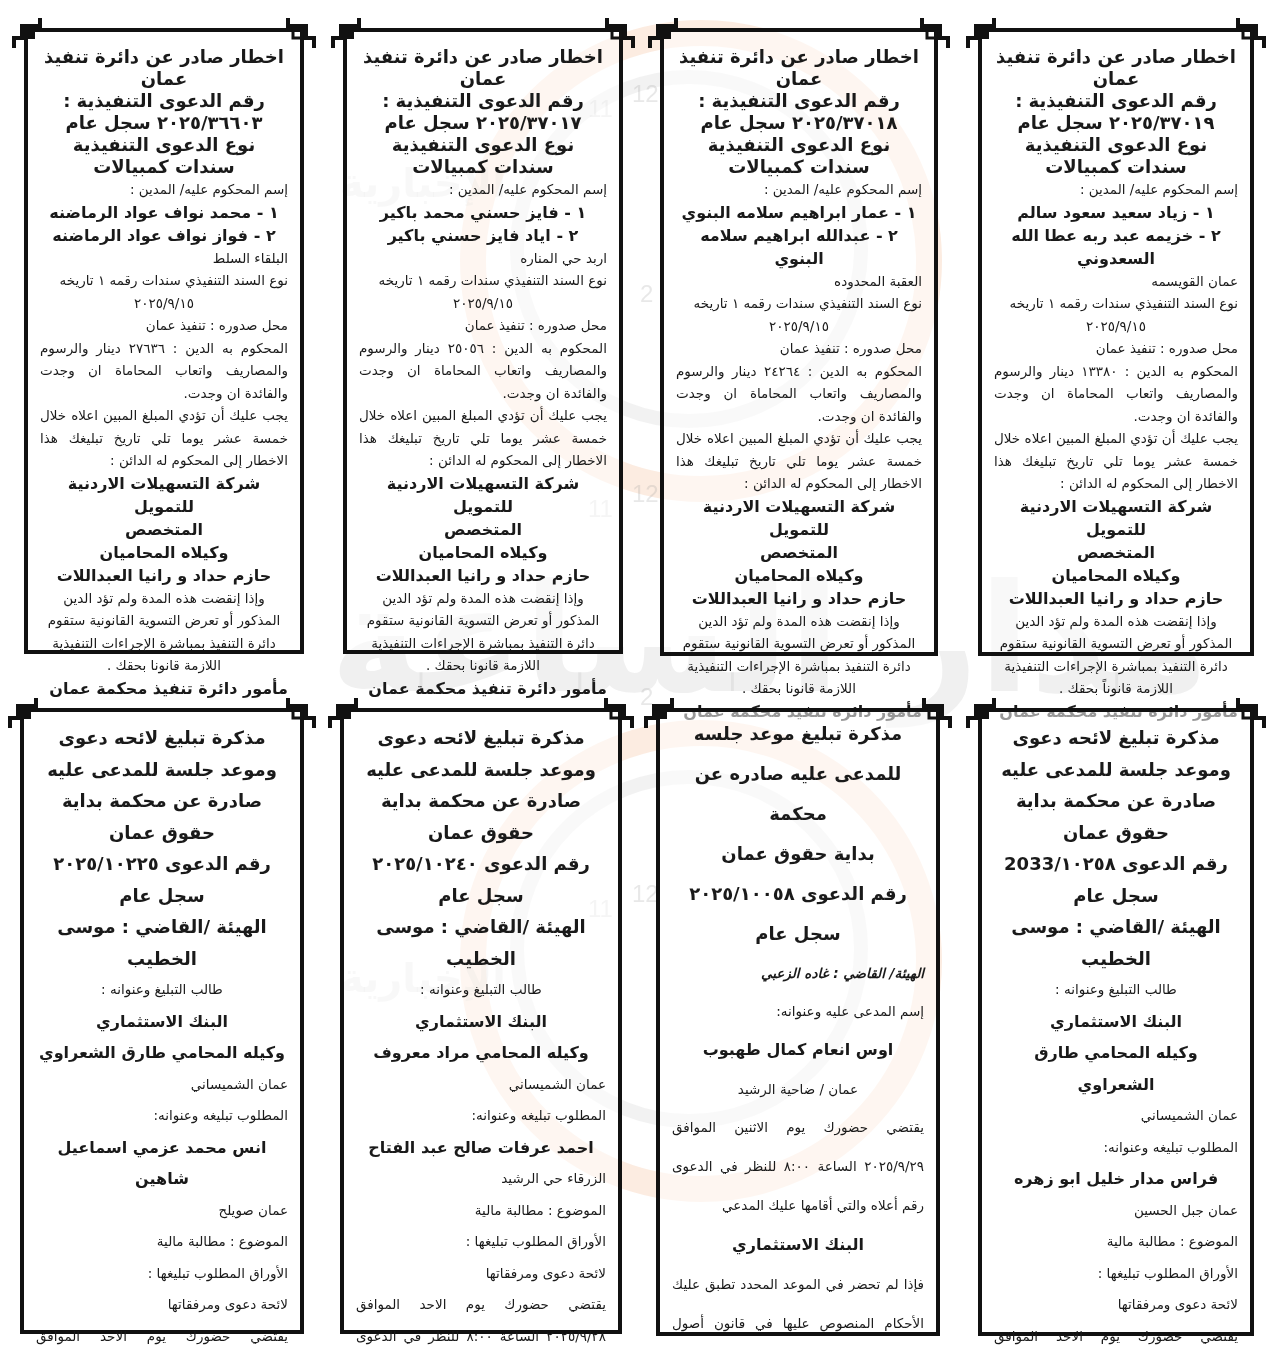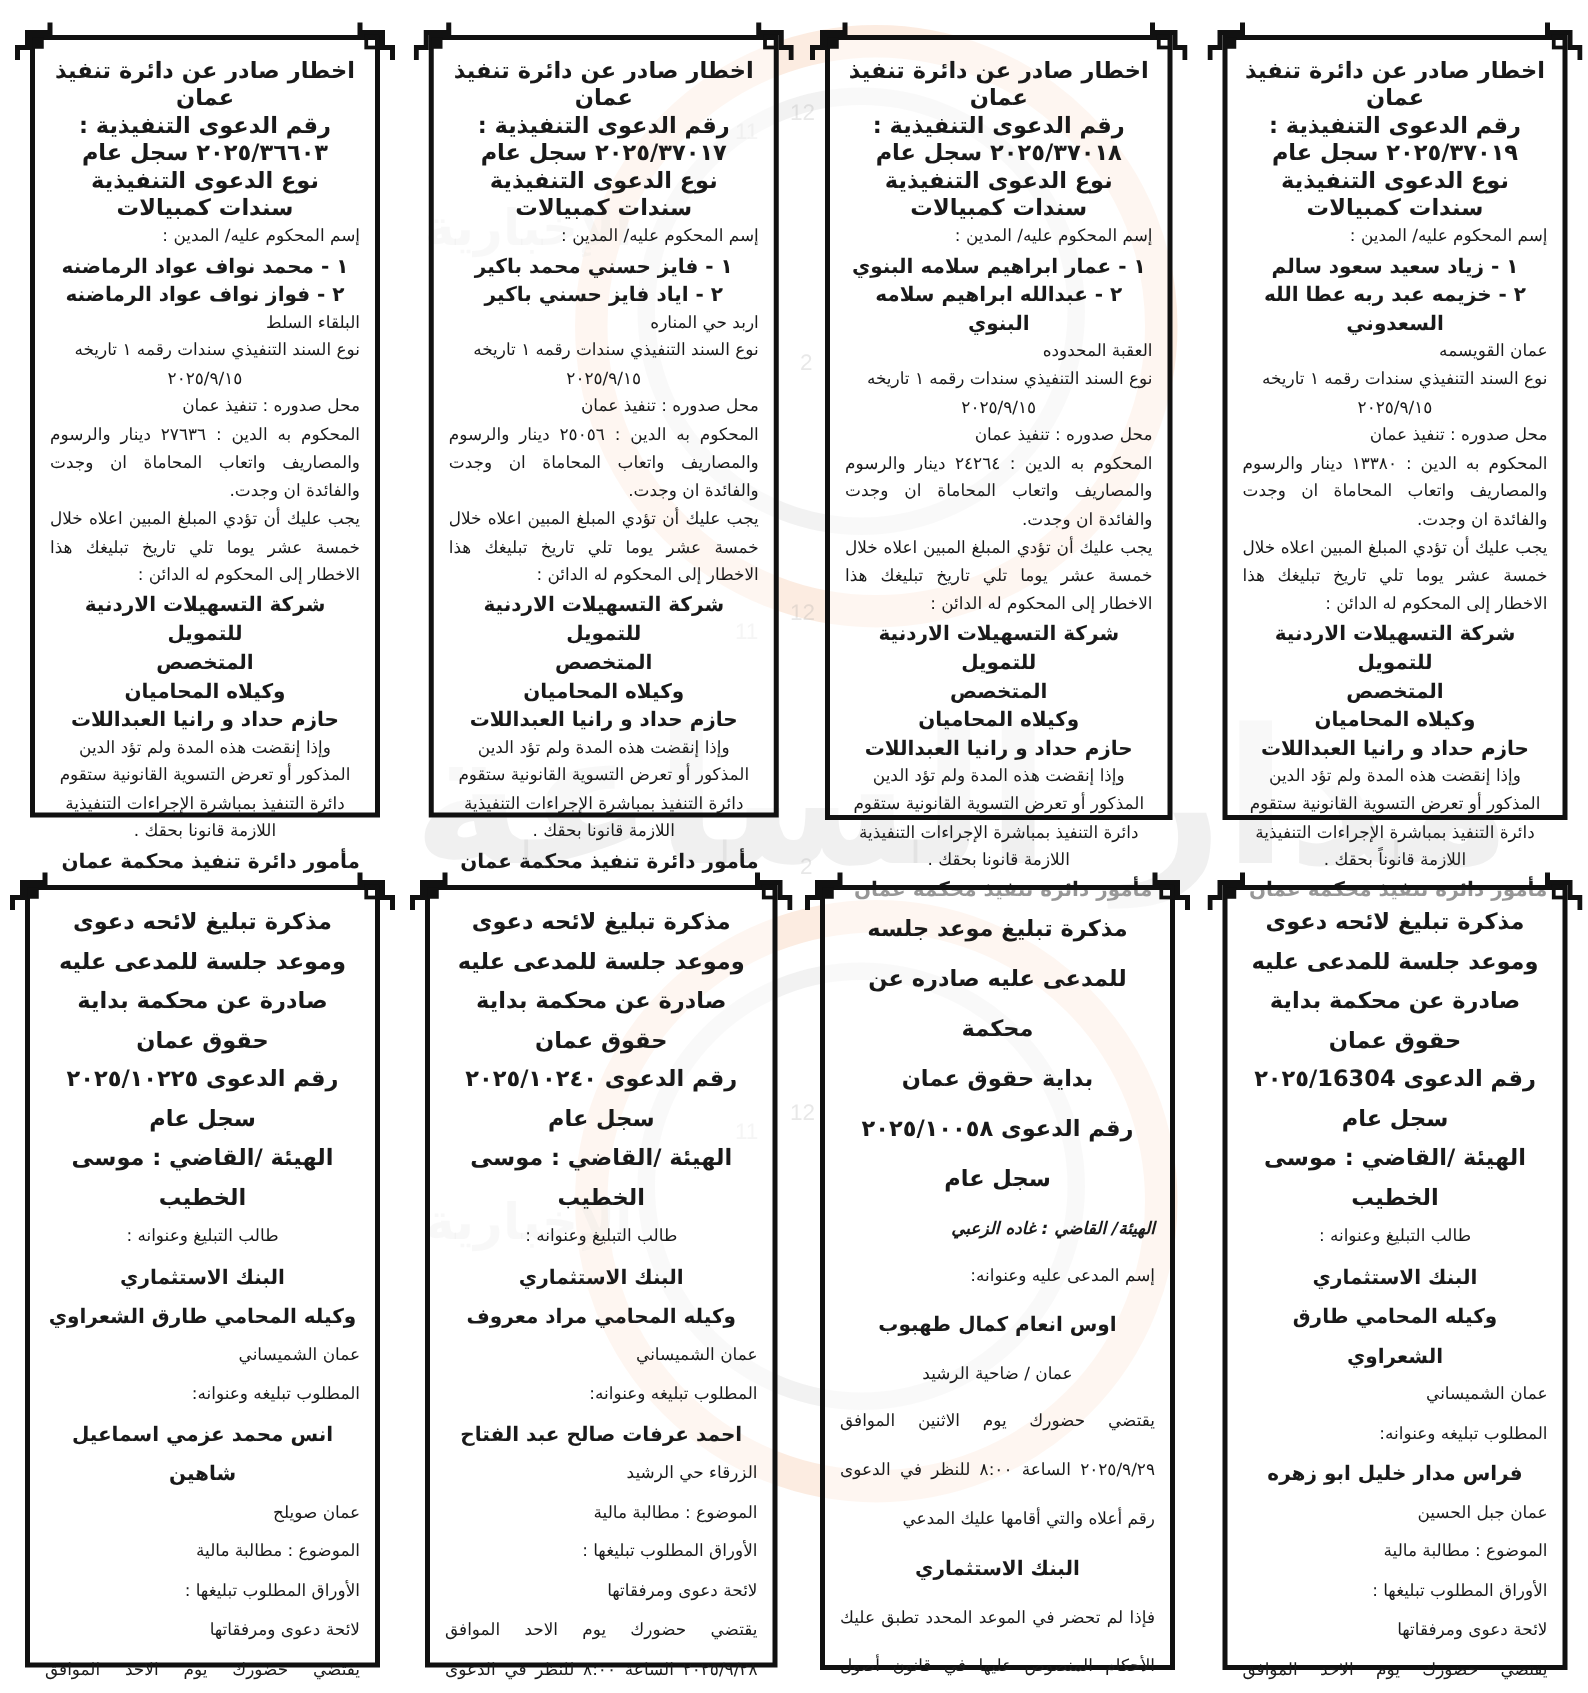--- a/index.html
+++ b/index.html
@@ -4,21 +4,21 @@
 <style>
   html, body { margin:0; padding:0; }
   body {
     width:1270px; height:1354px; background:#ffffff; position:relative; overflow:hidden;
     font-family:"DejaVu Sans", sans-serif; color:#1a1a1a;
   }
   .wm { position:absolute; pointer-events:none; z-index:0; }
   .wm-ring { border-radius:50%; border:26px solid rgba(240,150,90,0.18); }
   .wm-ring2 { border-radius:50%; border:14px solid rgba(150,150,150,0.12); }
   .wm-text { color:rgba(160,160,160,0.16); font-weight:bold; font-family:"DejaVu Sans", sans-serif; }
-  .wm-num { color:rgba(150,150,150,0.22); font-size:18px; font-family:"Liberation Sans", sans-serif; }
+  .wm-num { color:rgba(150,150,150,0.22); font-size:24px; font-family:"Liberation Sans", sans-serif; }
 
   .notice {
     position:absolute; box-sizing:border-box; z-index:1;
     border:4px solid #111; background:rgba(255,255,255,0.55);
     direction:rtl; text-align:right; padding:14px 12px 10px 12px;
   }
   .corner { position:absolute; width:34px; height:34px; z-index:2; }
   .corner.tl { top:-16px; left:-16px; }
   .corner.tr { top:-16px; right:-16px; }
   .corner svg { width:34px; height:34px; display:block; }
@@ -199,36 +199,36 @@
     </div>
   <div class="corner tr">
       <svg viewBox="0 0 34 34">
         <path d="M6 2 V10 H24 V22 H32 V32" fill="none" stroke="#111" stroke-width="4"></path>
         <rect x="11" y="13" width="9" height="9" fill="none" stroke="#111" stroke-width="3"></rect>
       </svg>
     </div>
   <div class="h1 spread">مذكرة تبليغ لائحه دعوى</div>
   <div class="h1 spread">وموعد جلسة للمدعى عليه</div>
   <div class="h1 spread">صادرة عن محكمة بداية حقوق عمان</div>
-  <div class="h1 spread">رقم الدعوى ٢٠٢٥/16304 سجل عام</div>
+  <div class="h1 spread">رقم الدعوى 2033/١٠٢٥٨ سجل عام</div>
   <div class="h1 spread">الهيئة /القاضي : موسى الخطيب</div>
   <div class="ln c spread">طالب التبليغ وعنوانه :</div>
   <div class="nm spread">البنك الاستثماري</div>
   <div class="nm spread">وكيله المحامي طارق الشعراوي</div>
   <div class="ln spread">عمان الشميساني</div>
   <div class="ln spread">المطلوب تبليغه وعنوانه:</div>
   <div class="nm spread">فراس مدار خليل ابو زهره</div>
   <div class="ln spread">عمان جبل الحسين</div>
   <div class="ln spread">الموضوع : مطالبة مالية</div>
   <div class="ln spread">الأوراق المطلوب تبليغها :</div>
   <div class="ln spread">لائحة دعوى ومرفقاتها</div>
   <div class="ln j spread">يقتضي حضورك يوم الاحد الموافق ٢٠٢٥/٩/٢٨ الساعة ٨:٠٠ للنظر في الدعوى رقم اعلاه فاذا لم تحضر او ترسل وكيلا عنك تطبق عليك الاحكام المنصوص عليها في قانون اصول المحاكمات المدنية.</div>
 </div>
 
-<div class="notice" style="left:656px;top:708px;width:284px;height:628px;padding-top:12px;">
+<div class="notice" style="left:656px;top:708px;width:284px;height:628px;padding-top:2px;">
   <div class="corner tl">
       <svg viewBox="0 0 34 34">
         <path d="M2 32 V22 H10 V10 H28 V2" fill="none" stroke="#111" stroke-width="4"></path>
         <rect x="14" y="14" width="9" height="9" fill="#111"></rect>
       </svg>
     </div>
   <div class="corner tr">
       <svg viewBox="0 0 34 34">
         <path d="M6 2 V10 H24 V22 H32 V32" fill="none" stroke="#111" stroke-width="4"></path>
         <rect x="11" y="13" width="9" height="9" fill="none" stroke="#111" stroke-width="3"></rect>

